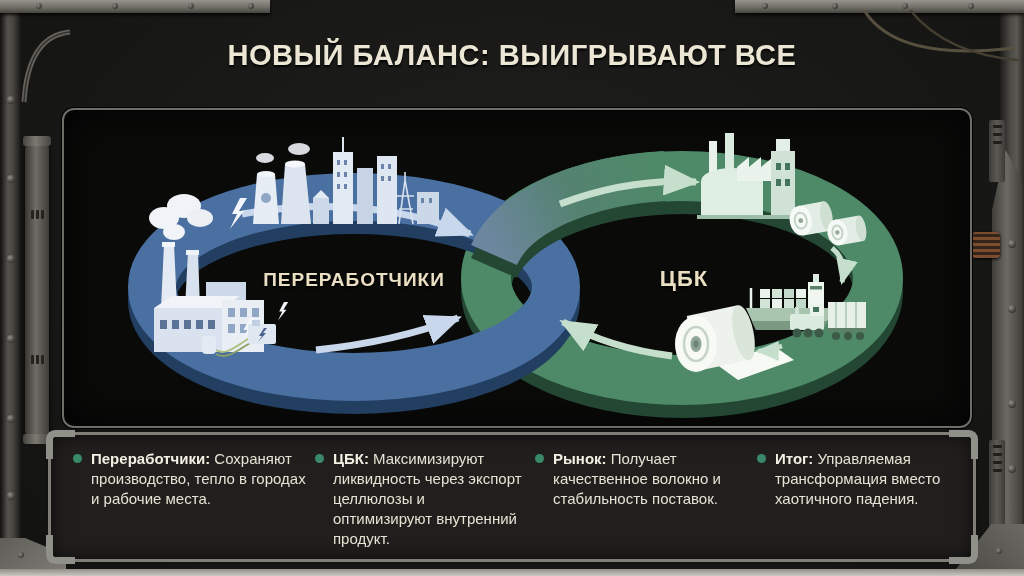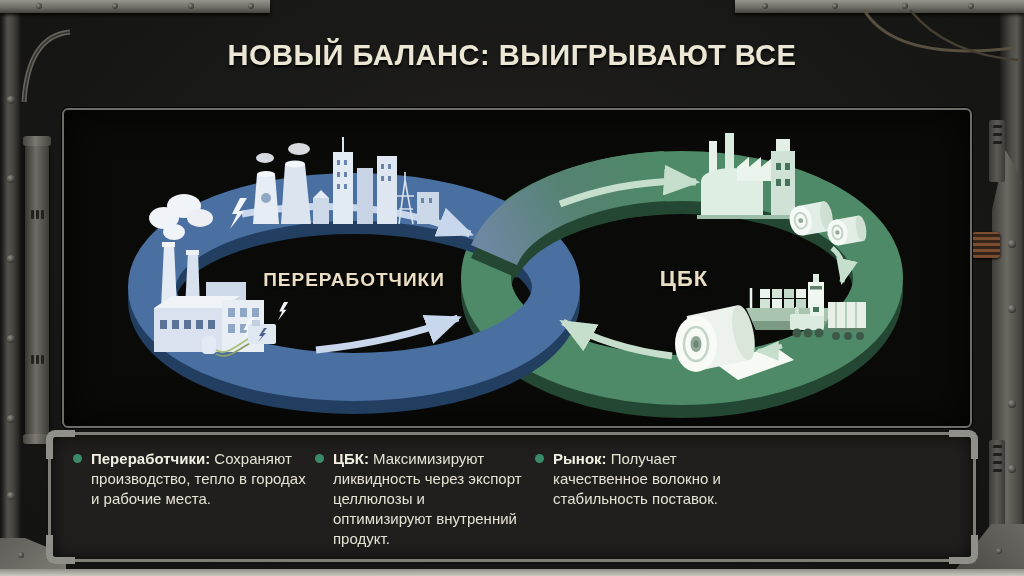--- a/index.html
+++ b/index.html
@@ -41,21 +41,21 @@
     background:linear-gradient(135deg,#5f5e58,#7c7a73);clip-path:polygon(0 0,38% 0,100% 55%,100% 100%,0 100%);}
   .plate-br{position:absolute;right:0;top:524px;width:68px;height:45px;
     background:linear-gradient(225deg,#6b6963,#4b4a45);clip-path:polygon(52% 0,100% 0,100% 100%,0 100%);}
   .wiresvg{position:absolute;pointer-events:none;}
   
   .title{position:absolute;left:0;top:38px;width:1024px;text-align:center;
     font-size:30px;font-weight:700;letter-spacing:.5px;color:#ece6d4;
     transform:scaleX(.97);text-shadow:0 2px 2px rgba(0,0,0,.9);}
   
   .diagram{position:absolute;left:62px;top:108px;width:906px;height:316px;
-    background:#0a0a09;border:2px solid #6e6e67;border-radius:6px;
+    background:#0a0a09;border:2px solid #6e6e67;border-radius:12px;
     box-shadow:0 0 0 1px #000, inset 0 0 40px rgba(0,0,0,.85);}
   .diagram svg{position:absolute;left:0;top:0;}
   .looplabel{position:absolute;font-weight:700;color:#eadfc2;text-shadow:0 2px 2px #000;
     transform:translate(-50%,-50%);letter-spacing:1px;white-space:nowrap;}
   .lbl-left{left:290px;top:170px;font-size:19px;}
   .lbl-right{left:620px;top:169px;font-size:22px;}
   
   .legend{position:absolute;left:48px;top:432px;width:922px;height:124px;
     background:#201f1d;border:3px solid #7f7f78;border-radius:9px;
     box-shadow:0 0 0 2px #121210, inset 0 0 18px rgba(0,0,0,.7);}
@@ -334,13 +334,17 @@
     <span class="leg-text"><b>Переработчики:</b><span>Сохраняют производство, тепло в городах и рабочие места.</span></span>
   </div>
   <div class="leg-item li-3">
     <span class="dot"></span>
     <span class="leg-text"><b>Рынок:</b><span>Получает качественное волокно и стабильность поставок.</span></span>
   </div>
   <div class="leg-item li-2">
     <span class="dot"></span>
     <span class="leg-text"><b>ЦБК:</b><span>Максимизируют ликвидность через экспорт целлюлозы и оптимизируют внутренний продукт.</span></span>
   </div>
+  <div class="leg-item li-4">
+    <span class="dot"></span>
+    <span class="leg-text"><b>Итог:</b><span>Управляемая трансформация вместо хаотичного падения.</span></span>
+  </div>
 </div>
 
 </body></html>

